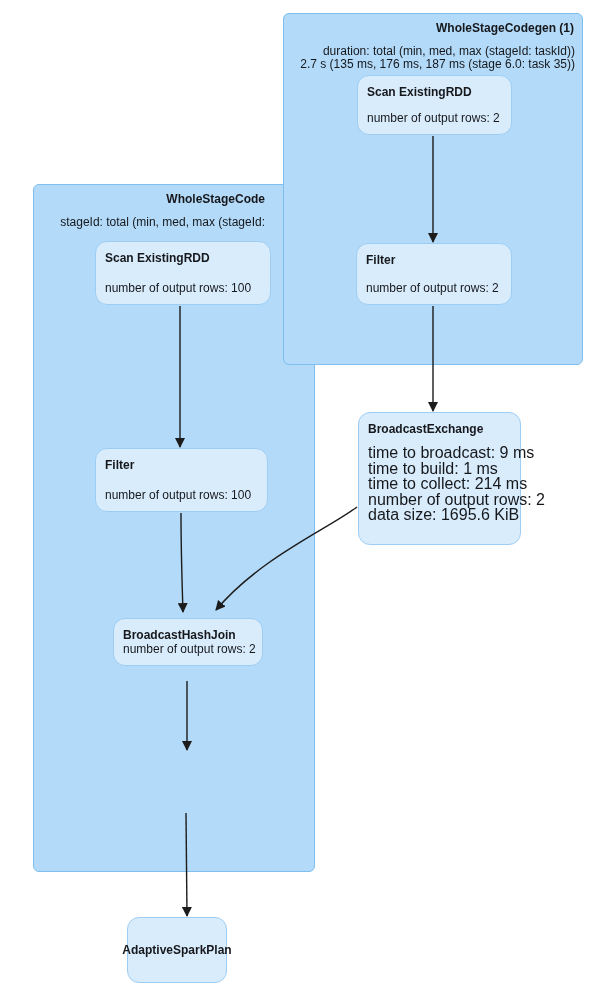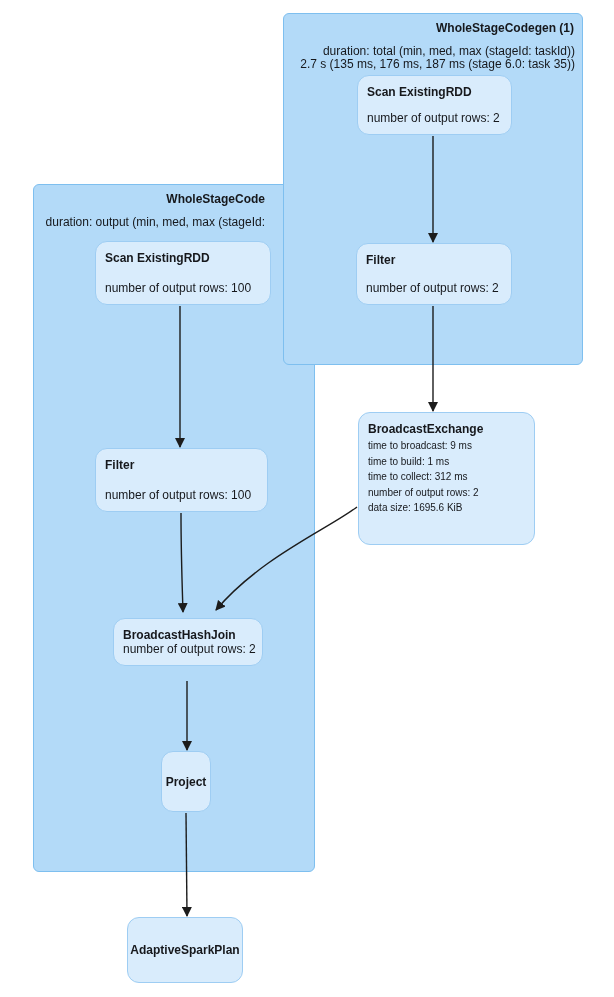--- a/index.html
+++ b/index.html
@@ -44,43 +44,43 @@
   }
   .node-title{
     position:absolute;top:9px;left:9px;
     font-size:12px;font-weight:bold;white-space:nowrap;
   }
   .node-metric{
     position:absolute;bottom:9px;left:9px;
     font-size:12px;white-space:nowrap;
   }
   .node-metrics{
-    position:absolute;top:25px;left:9px;
-    font-size:10px;line-height:15.6px;white-space:nowrap;
+    position:absolute;top:32px;left:9px;
+    font-size:16px;line-height:15.6px;white-space:nowrap;
   }
   .node.center .node-title{
     position:static;
   }
   .node.center{
     display:flex;align-items:center;justify-content:center;
   }
   .edge-layer{
     position:absolute;left:0;top:0;width:614px;height:997px;
     z-index:4;pointer-events:none;
   }
   .edge-layer path{fill:none;stroke:var(--edge);stroke-width:1.4px;}
 </style>
 </head>
 <body>
 
 <div class="canvas">
 
   <div class="cluster left" style="left:33px;top:184px;width:282px;height:688px;">
     <div class="cluster-header" style="top:7px;right:49px;">WholeStageCode</div>
-    <div class="cluster-duration" style="top:31px;right:49px;">duration: output (min, med, max (stageId:</div>
+    <div class="cluster-duration" style="top:31px;right:49px;">stageId: total (min, med, max (stageId:</div>
   </div>
 
   <div class="cluster right" style="left:283px;top:13px;width:300px;height:352px;">
     <div class="cluster-header" style="top:7px;right:8px;">WholeStageCodegen (1)</div>
     <div class="cluster-duration" style="top:31px;right:7px;">duration: total (min, med, max (stageId: taskId))</div>
     <div class="cluster-duration" style="top:44px;right:7px;">2.7 s (135 ms, 176 ms, 187 ms (stage 6.0: task 35))</div>
   </div>
 
   <div class="node" style="left:357px;top:75px;width:155px;height:60px;">
     <div class="node-title">Scan ExistingRDD</div>
@@ -100,36 +100,33 @@
   <div class="node" style="left:95px;top:448px;width:173px;height:64px;">
     <div class="node-title">Filter</div>
     <div class="node-metric">number of output rows: 100</div>
   </div>
 
   <div class="node" style="left:113px;top:618px;width:150px;height:48px;">
     <div class="node-title">BroadcastHashJoin</div>
     <div class="node-metric">number of output rows: 2</div>
   </div>
 
-  <div class="node center" style="left:161px;top:751px;width:50px;height:61px;">
-    <div class="node-title">Project</div>
-  </div>
 
-  <div class="node" style="left:358px;top:412px;width:177px;height:133px;">
+  <div class="node" style="left:358px;top:412px;width:163px;height:133px;">
     <div class="node-title">BroadcastExchange</div>
     <div class="node-metrics">
       <div>time to broadcast: 9 ms</div>
       <div>time to build: 1 ms</div>
-      <div>time to collect: 312 ms</div>
+      <div>time to collect: 214 ms</div>
       <div>number of output rows: 2</div>
       <div>data size: 1695.6 KiB</div>
     </div>
   </div>
 
-  <div class="node center" style="left:127px;top:917px;width:116px;height:66px;">
+  <div class="node center" style="left:127px;top:917px;width:100px;height:66px;">
     <div class="node-title">AdaptiveSparkPlan</div>
   </div>
 
   <svg class="edge-layer" viewBox="0 0 614 997">
     <defs>
       <marker id="arrow" markerUnits="userSpaceOnUse" markerWidth="10" markerHeight="10" refX="9" refY="5" orient="auto">
         <path d="M0,0 L10,5 L0,10 Z" style="fill:var(--edge);stroke:none;"></path>
       </marker>
     </defs>
     <path d="M433,136 L433,242" marker-end="url(#arrow)"></path>

